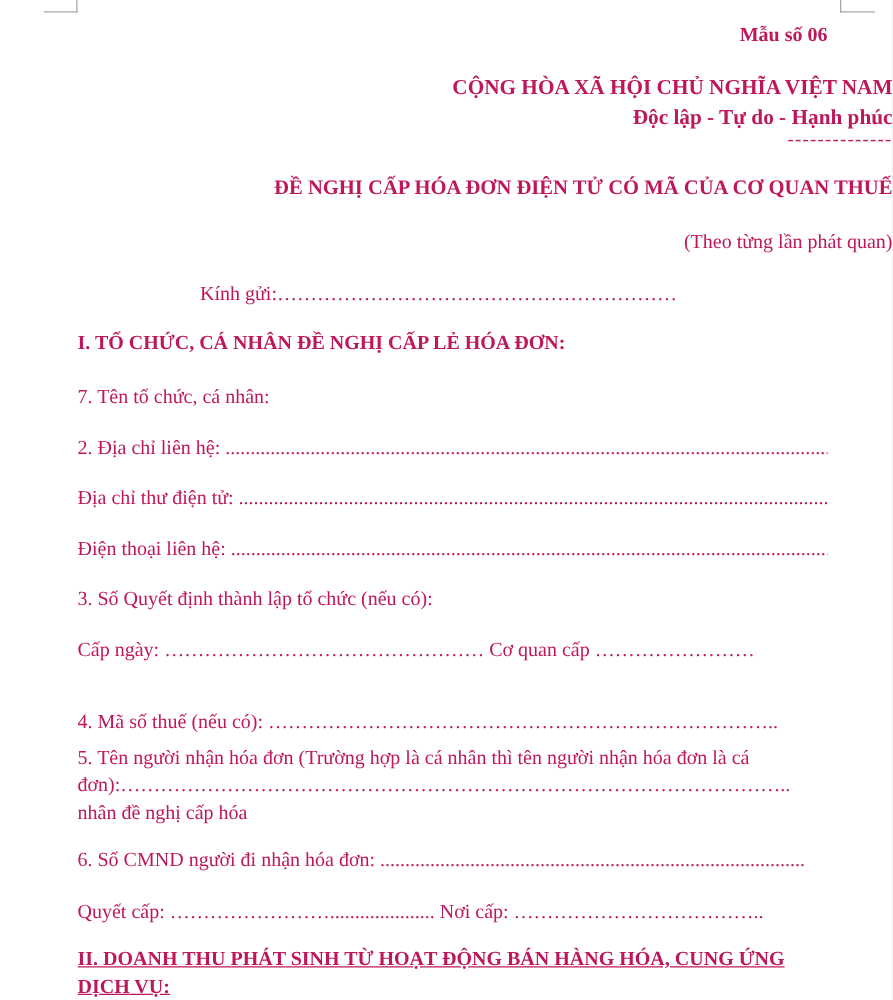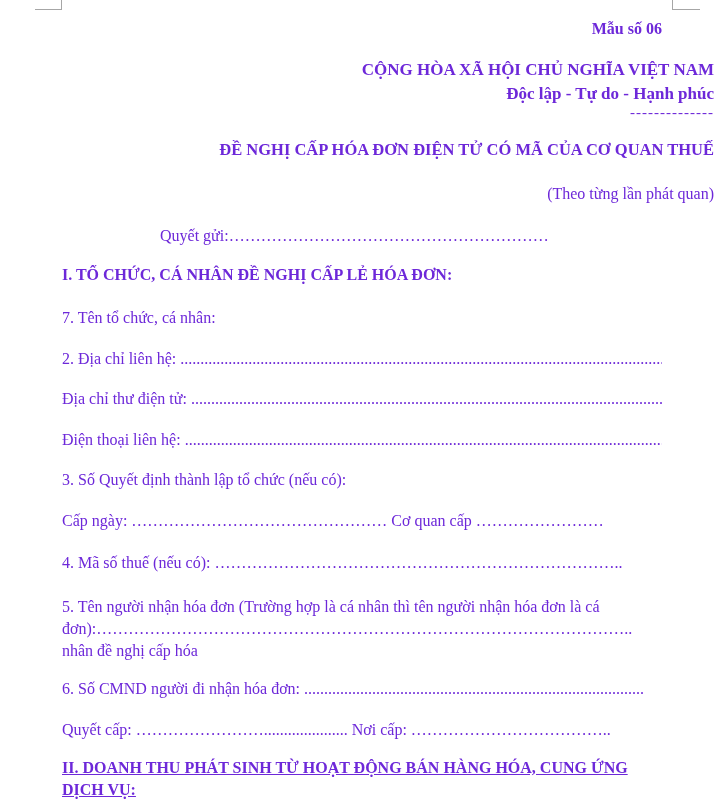--- a/index.html
+++ b/index.html
@@ -3,21 +3,21 @@
 <meta charset="utf-8">
 <style>
   html,body { margin:0; padding:0; background:#e8e8e8; }
   .page {
     position: relative;
     width: 714px;
     height: 800px;
     background: #ffffff;
     overflow: hidden;
     font-family: "Liberation Serif", "DejaVu Serif", serif;
-    color: #6d28d9;
+    color: #be185d;
     font-size: 16px;
   }
   .mark { position: absolute; background: #a6a6a6; }
   .mark-tl-h { left:35px;  top:9px; width:27px; height:1px; }
   .mark-tl-v { left:61px;  top:0;   width:1px;  height:10px; }
   .mark-tr-v { left:672px; top:0;   width:1px;  height:10px; }
   .mark-tr-h { left:672px; top:9px; width:28px; height:1px; }
 
   .line {
     position: absolute;
@@ -38,21 +38,21 @@
   .subtitle  { top:184px; }
   .salutation{ top:226px; left:160px; }
 
   .sec1-head { top:265px; }
   .item1     { top:308px; }
   .item2     { top:349px; }
   .email     { top:389px; }
   .phone     { top:430px; }
   .item3     { top:470px; }
   .issue     { top:511px; }
-  .item4     { top:553px; }
+  .item4     { top:568px; }
   .item5     { top:596px; line-height:22px; }
   .item5 span{ display:block; white-space:nowrap; overflow:hidden; }
   .item6     { top:679px; }
   .idissue   { top:720px; }
   .sec2-head { top:757px; right:60px; white-space:normal; line-height:22px;text-decoration:underline; }
 </style>
 </head>
 <body>
 
 <div class="page">
@@ -64,21 +64,21 @@
 
   <div class="form-no">Mẫu số 06</div>
 
   <div class="line center bold nat-title">CỘNG HÒA XÃ HỘI CHỦ NGHĨA VIỆT NAM</div>
   <div class="line center bold motto">Độc lập - Tự do - Hạnh phúc</div>
   <div class="line center separator">--------------</div>
 
   <div class="line center bold doc-title">ĐỀ NGHỊ CẤP HÓA ĐƠN ĐIỆN TỬ CÓ MÃ CỦA CƠ QUAN THUẾ</div>
   <div class="line center subtitle">(Theo từng lần phát quan)</div>
 
-  <div class="line salutation">Quyết gửi:……………………………………………………</div>
+  <div class="line salutation">Kính gửi:……………………………………………………</div>
 
   <div class="line bold sec1-head">I. TỔ CHỨC, CÁ NHÂN ĐỀ NGHỊ CẤP LẺ HÓA ĐƠN:</div>
 
   <div class="line item1">7. Tên tổ chức, cá nhân:</div>
   <div class="line item2">2. Địa chỉ liên hệ: ..............................................................................................................................</div>
   <div class="line email">Địa chỉ thư điện tử: ............................................................................................................................</div>
   <div class="line phone">Điện thoại liên hệ: .............................................................................................................................</div>
   <div class="line item3">3. Số Quyết định thành lập tổ chức (nếu có):</div>
   <div class="line issue">Cấp ngày: …………………………………………  Cơ quan cấp ……………………</div>
   <div class="line item4">4. Mã số thuế (nếu có): …………………………………………………………………..</div>

